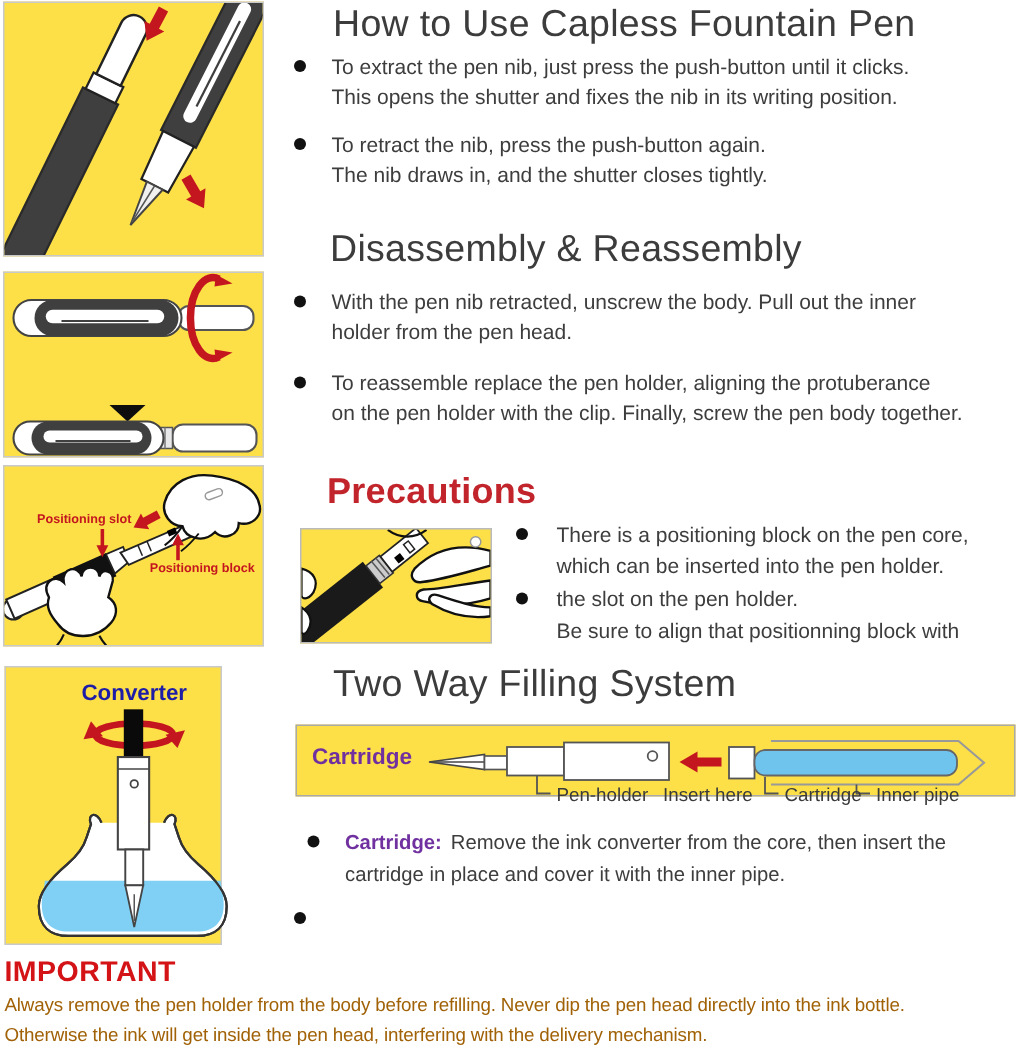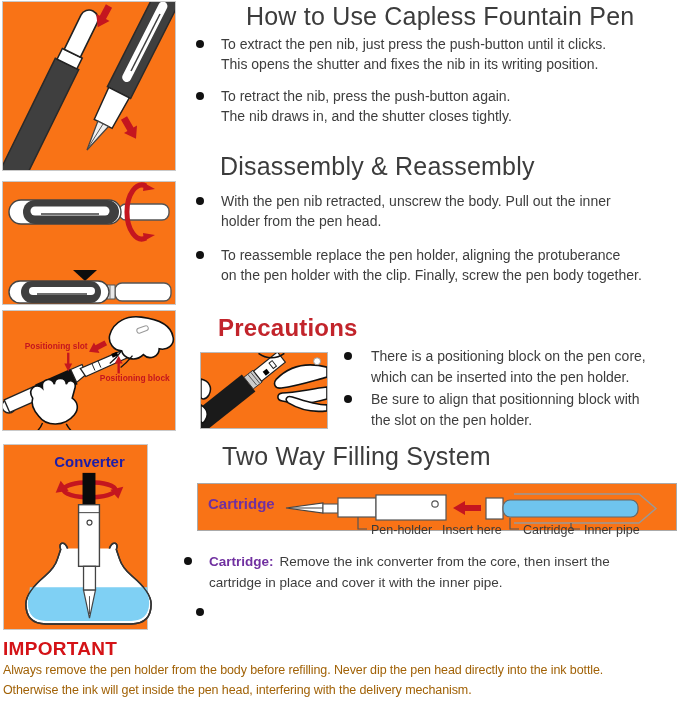--- a/index.html
+++ b/index.html
@@ -2,21 +2,21 @@
 <html><head>
 <meta charset="utf-8">
 <style>
   * { margin:0; padding:0; box-sizing:border-box; }
   html,body { background:#fff; }
   .page {
     position:relative; width:679px; height:703px; background:#fff;
     font-family:"Liberation Sans", sans-serif; color:#3c3c3c; overflow:hidden;
   }
   .abs { position:absolute; }
-  .ibox { position:absolute; border:1px solid #c9c9c9; background:#f97316; }
+  .ibox { position:absolute; border:1px solid #c9c9c9; background:#fde047; }
   .heading { font-size:25px; font-weight:400; color:#3c3c3c; white-space:nowrap; letter-spacing:0.2px; }
   .heading.red { color:#c2242b; font-size:24px; }
   .bullet { position:absolute; display:flex; align-items:flex-start; }
   .dot { width:8px; height:8px; border-radius:50%; background:#111; margin-top:6px; flex:0 0 8px; }
   .btxt { margin-left:17px; font-size:14px; line-height:20px; color:#3d3d3d; white-space:nowrap; }
   .prec .btxt { line-height:21px; margin-left:19px; }
   .fillb .btxt { font-size:13.5px; line-height:21px; }
   .lead { font-weight:bold; margin-right:6px; }
   .lead.purple { color:#7030a0; }
   .lead.blue { color:#2526ad; }
@@ -148,21 +148,21 @@
         <rect x="75" y="60" width="21" height="62" fill="#fff" stroke="#444" stroke-width="1.4"></rect>
         <line x1="75" y1="68" x2="96" y2="68" stroke="#444" stroke-width="1"></line>
         <circle cx="86" cy="78" r="2.5" fill="none" stroke="#444" stroke-width="1.2"></circle>
         <rect x="80" y="122" width="12" height="24" fill="#fff" stroke="#444" stroke-width="1.3"></rect>
         <polygon points="80,146 92,146 86,174" fill="#fff" stroke="#444" stroke-width="1.2"></polygon>
         <line x1="86" y1="152" x2="86" y2="170" stroke="#555" stroke-width="1"></line>
       </g>
     </svg>
   </div>
 
-  <div class="abs heading" style="left:222px;top:2px;margin-left:24px;">How to Use Capless Fountain Pen</div>
+  <div class="abs heading" style="left:222px;top:2px;">How to Use Capless Fountain Pen</div>
 
   <div class="bullet" style="left:196px;top:34px;">
     <span class="dot"></span>
     <div class="btxt">
       <div>To extract the pen nib, just press the push-button until it clicks.</div>
       <div>This opens the shutter and fixes the nib in its writing position.</div>
     </div>
   </div>
   <div class="bullet" style="left:196px;top:86px;">
     <span class="dot"></span>
@@ -219,22 +219,22 @@
   <div class="bullet prec" style="left:344px;top:346px;">
     <span class="dot"></span>
     <div class="btxt">
       <div>There is a positioning block on the pen core,</div>
       <div>which can be inserted into the pen holder.</div>
     </div>
   </div>
   <div class="bullet prec" style="left:344px;top:389px;">
     <span class="dot"></span>
     <div class="btxt">
+      <div>the slot on the pen holder.</div>
       <div>Be sure to align that positionning block with</div>
-      <div>the slot on the pen holder.</div>
     </div>
   </div>
 
   <div class="abs heading" style="left:222px;top:442px;">Two Way Filling System</div>
 
   <div class="ibox" style="left:197px;top:483px;width:480px;height:48px;border-color:#aaa;">
     <svg width="478" height="60" viewBox="0 0 478 60">
       <text x="10" y="25" class="diag-heading">Cartridge</text>
 
       <g>
@@ -258,21 +258,21 @@
         <polyline points="312,34 312,45 321,45"></polyline>
         <polyline points="373,39 373,45 382,45"></polyline>
       </g>
       <text x="173" y="50" class="diag-label">Pen-holder</text>
       <text x="244" y="50" class="diag-label">Insert here</text>
       <text x="325" y="50" class="diag-label">Cartridge</text>
       <text x="386" y="50" class="diag-label">Inner pipe</text>
     </svg>
   </div>
 
-  <div class="bullet fillb" style="left:184px;top:551px;">
+  <div class="bullet fillb" style="left:205px;top:551px;">
     <span class="dot"></span>
     <div class="btxt">
       <div><span class="lead purple">Cartridge:</span><span>Remove the ink converter from the core, then insert the</span></div>
       <div>cartridge in place and cover it with the inner pipe.</div>
     </div>
   </div>
   <div class="bullet fillb" style="left:196px;top:602px;">
     <span class="dot"></span>
     <div class="btxt">
     </div>

